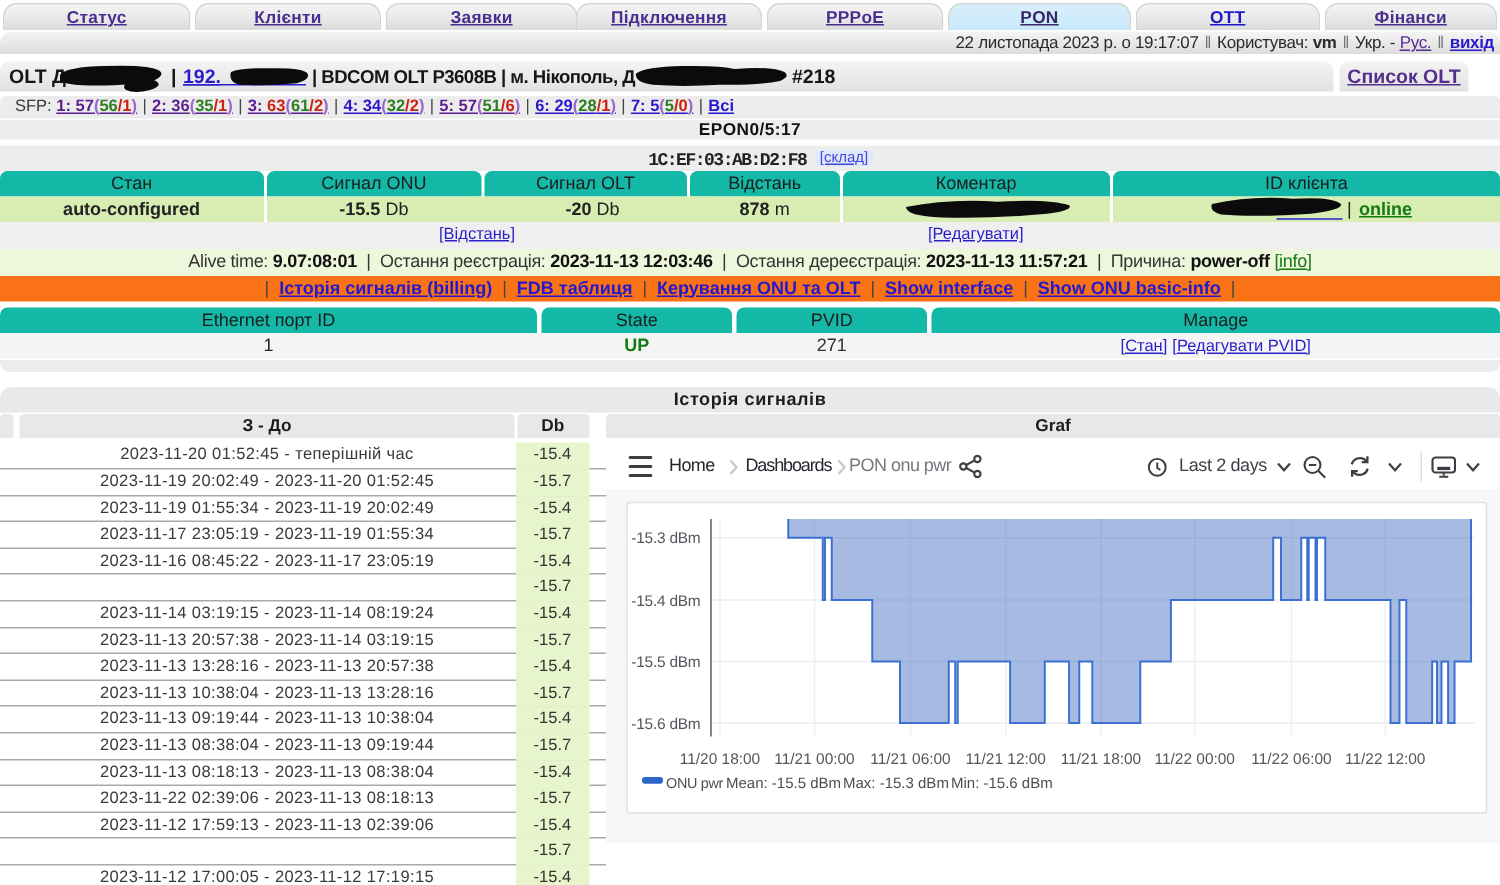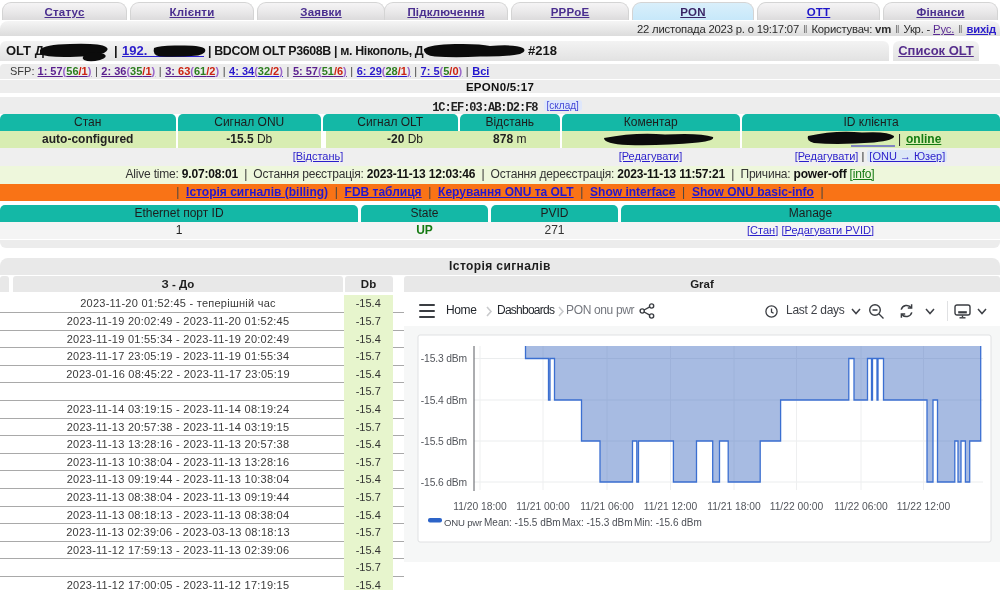--- a/index.html
+++ b/index.html
@@ -84,32 +84,31 @@
 
 <div class="hc t1h" style="left:0;width:175.5px">Стан</div>
 <div class="hc t1h" style="left:178px;width:142.5px">Сигнал ONU</div>
 <div class="hc t1h" style="left:323px;width:134.5px">Сигнал OLT</div>
 <div class="hc t1h" style="left:460px;width:99.5px">Відстань</div>
 <div class="hc t1h" style="left:562px;width:177.5px">Коментар</div>
 <div class="hc t1h" style="left:742px;width:258px">ID клієнта</div>
 
 <div class="t1r" style="left:0;width:175.5px">auto-configured</div>
 <div class="t1r" style="left:178px;width:142.5px">-15.5 <span class="u">Db</span></div>
-<div class="t1r" style="left:326px;width:158px">-20 <span class="u">Db</span></div>
+<div class="t1r" style="left:316px;width:158px">-20 <span class="u">Db</span></div>
 <div class="t1r" style="left:460px;width:99.5px">878 <span class="u">m</span></div>
 <div class="t1r" style="left:562px;width:177.5px"></div>
 <div class="t1r" style="left:742px;width:258px;font-weight:normal">
     <span class="abs" style="left:156px;font-weight:normal">|</span>
     <a class="abs" style="left:164px;color:#157a12;font-weight:bold">online</a>
   </div>
 
 <div class="lr1">
   <span style="left:178px;width:280px"><a>[Відстань]</a></span>
   <span style="left:562px;width:177px"><a>[Редагувати]</a></span>
-  <span style="left:742px;width:258px"><a>[Редагувати]</a> | <a class="box">[ONU → Юзер]</a></span>
 </div>
 
 <div class="alive">Alive time: <b>9.07:08:01</b> &nbsp;|&nbsp; Остання реєстрація: <b>2023-11-13 12:03:46</b> &nbsp;|&nbsp; Остання дереєстрація: <b>2023-11-13 11:57:21</b> &nbsp;|&nbsp; Причина: <b>power-off</b> <a>[info]</a></div>
 
 <div class="lr2">| &nbsp;<a>Історія сигналів (billing)</a>&nbsp; | &nbsp;<a>FDB таблиця</a>&nbsp; | &nbsp;<a>Керування ONU та OLT</a>&nbsp; | &nbsp;<a>Show interface</a>&nbsp; | &nbsp;<a>Show ONU basic-info</a>&nbsp; |</div>
 
 <div class="hc t2h" style="left:0;width:358px">Ethernet порт ID</div>
 <div class="hc t2h" style="left:361px;width:127px">State</div>
 <div class="hc t2h" style="left:491px;width:127px">PVID</div>
 <div class="hc t2h" style="left:621px;width:379px">Manage</div>
@@ -145,21 +144,21 @@
       <span>2023-11-19 01:55:34 - 2023-11-19 20:02:49</span>
       <em>-15.4</em>
     </div>
     <div class="hrow" style="top:348.2px">
       <i></i>
       <span>2023-11-17 23:05:19 - 2023-11-19 01:55:34</span>
       <em>-15.7</em>
     </div>
     <div class="hrow" style="top:365.8px">
       <i></i>
-      <span>2023-01-16 08:45:22 - 2023-11-17 23:05:19</span>
+      <span>2023-11-16 08:45:22 - 2023-11-17 23:05:19</span>
       <em>-15.4</em>
     </div>
     <div class="hrow" style="top:383.4px">
       <i></i>
       <em>-15.7</em>
     </div>
     <div class="hrow" style="top:401.0px">
       <i></i>
       <span>2023-11-14 03:19:15 - 2023-11-14 08:19:24</span>
       <em>-15.4</em>
@@ -189,21 +188,21 @@
       <span>2023-11-13 08:38:04 - 2023-11-13 09:19:44</span>
       <em>-15.7</em>
     </div>
     <div class="hrow" style="top:506.6px">
       <i></i>
       <span>2023-11-13 08:18:13 - 2023-11-13 08:38:04</span>
       <em>-15.4</em>
     </div>
     <div class="hrow" style="top:524.2px">
       <i></i>
-      <span>2023-11-13 02:39:06 - 2023-03-13 08:18:13</span>
+      <span>2023-11-22 02:39:06 - 2023-11-13 08:18:13</span>
       <em>-15.7</em>
     </div>
     <div class="hrow" style="top:541.8px">
       <i></i>
       <span>2023-11-12 17:59:13 - 2023-11-13 02:39:06</span>
       <em>-15.4</em>
     </div>
     <div class="hrow" style="top:559.4px">
       <i></i>
       <em>-15.7</em>

